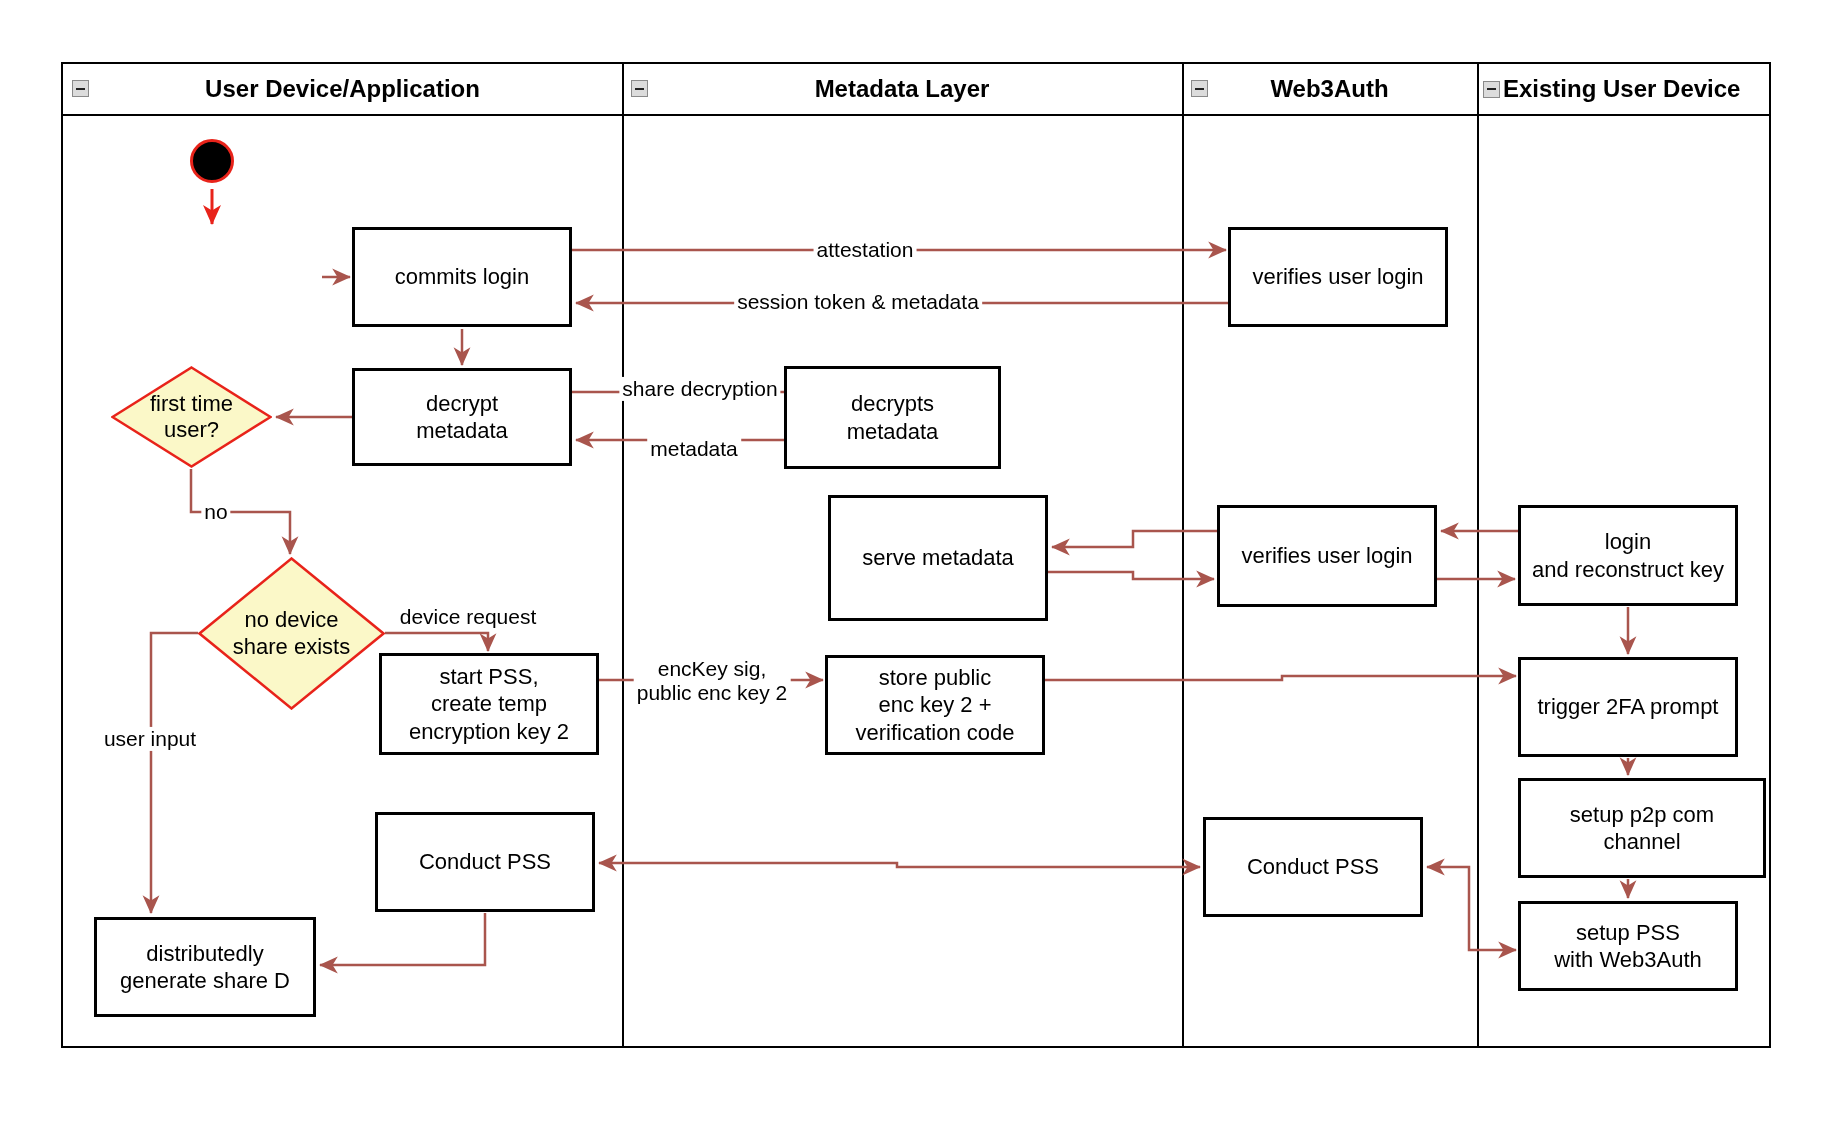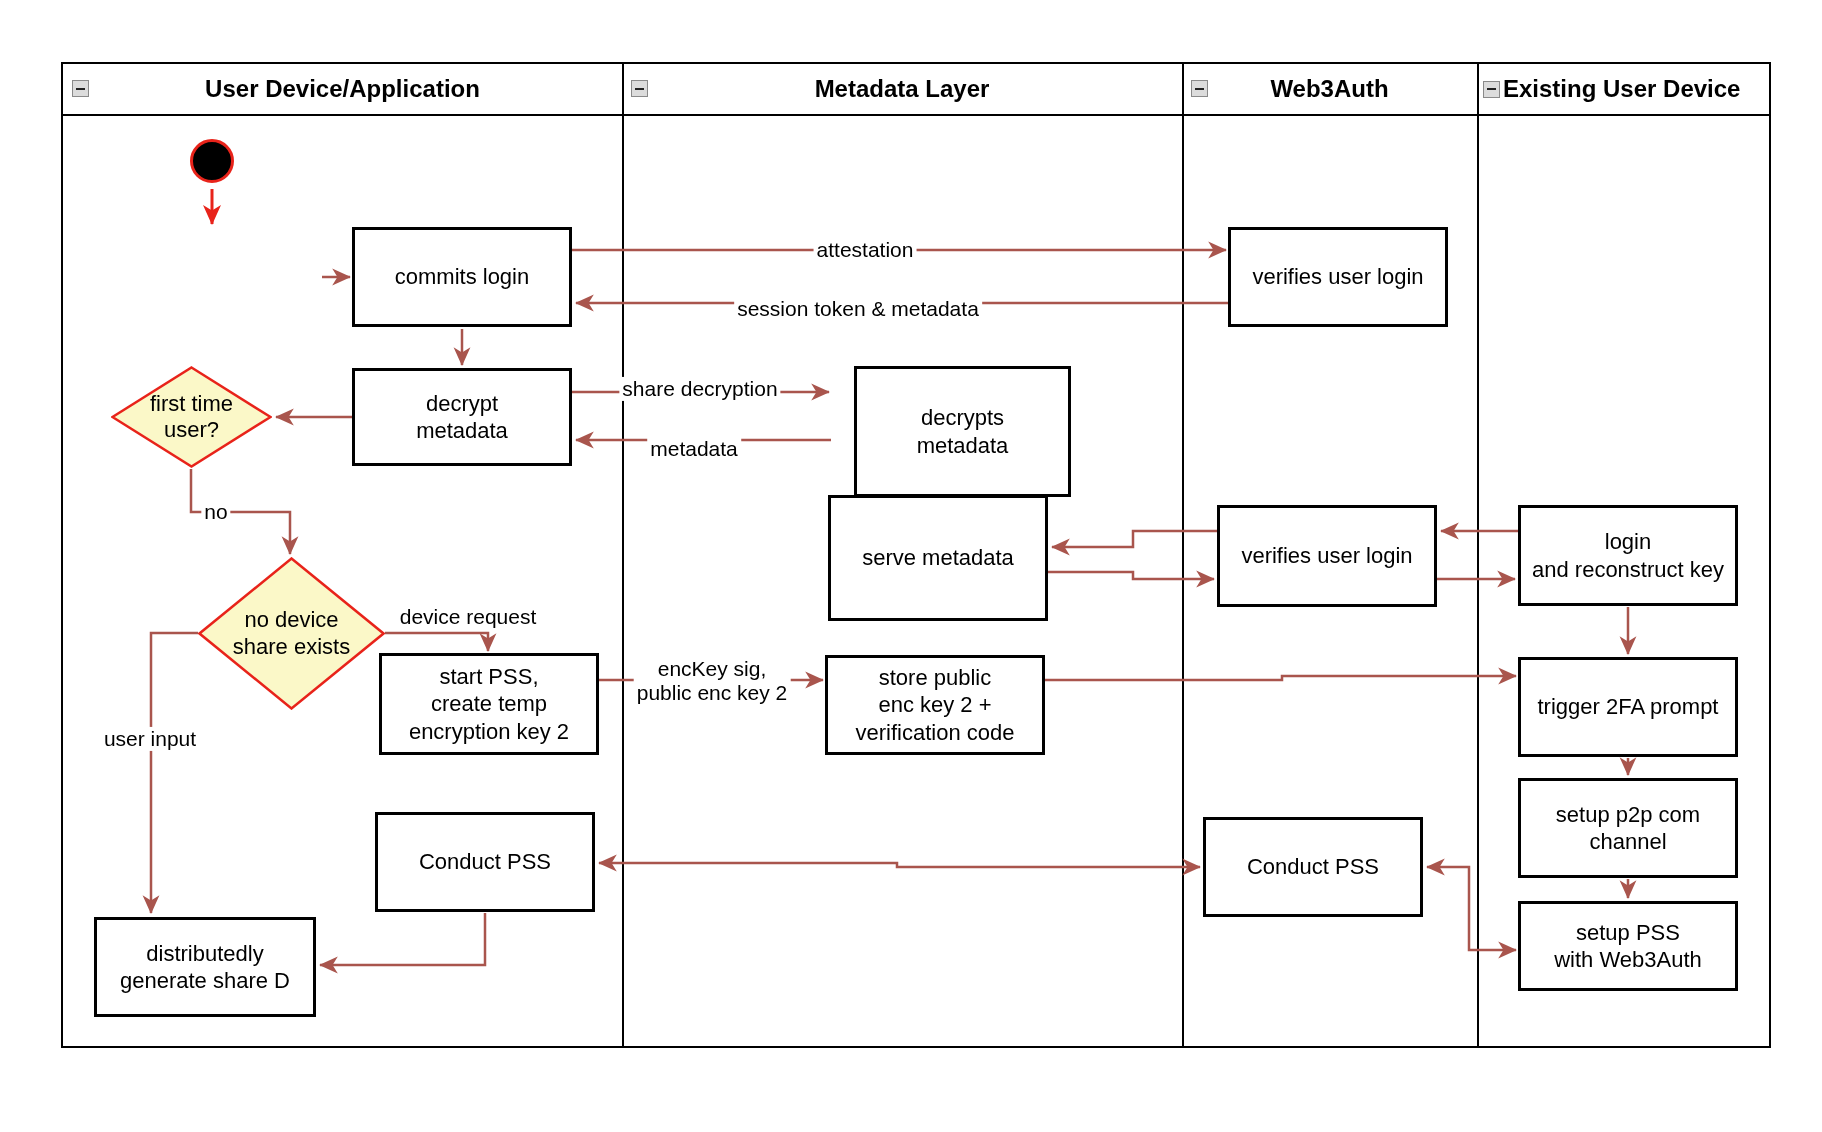--- a/index.html
+++ b/index.html
@@ -114,21 +114,21 @@
     <polyline points="1628,607 1628,654" marker-end="url(#ah)"></polyline>
     <polyline points="1628,758 1628,775" marker-end="url(#ah)"></polyline>
     <polyline points="1628,879 1628,898" marker-end="url(#ah)"></polyline>
     <polyline points="1516,950 1469,950 1469,867 1427,867" marker-start="url(#ah)" marker-end="url(#ah)"></polyline>
     <polyline points="599,863 897,863 897,867 1200,867" marker-start="url(#ah)" marker-end="url(#ah)"></polyline>
     <polyline points="485,913 485,965 320,965" marker-end="url(#ah)"></polyline>
     <polyline points="198,633 151,633 151,913" marker-end="url(#ah)"></polyline>
   </svg>
 
   <div class="elabel" style="left:865px;top:250px;">attestation</div>
-  <div class="elabel" style="left:858px;top:309px;">session token &amp; metadata</div>
+  <div class="elabel" style="left:858px;top:302px;">session token &amp; metadata</div>
   <div class="elabel" style="left:700px;top:389px;">share decryption</div>
   <div class="elabel" style="left:694px;top:449px;">metadata</div>
   <div class="elabel" style="left:216px;top:512px;">no</div>
   <div class="elabel" style="left:468px;top:617px;">device request</div>
   <div class="elabel" style="left:712px;top:681px;">encKey sig,
 public enc key 2</div>
   <div class="elabel" style="left:150px;top:739px;">user input</div>
 
   <div class="start-circle"></div>
 
@@ -162,21 +162,21 @@
 encryption key 2</span>
   </div>
   <div class="node" style="left:375px;top:812px;width:220px;height:100px;">
     <span>Conduct PSS</span>
   </div>
   <div class="node" style="left:94px;top:917px;width:222px;height:100px;">
     <span>distributedly
 generate share D</span>
   </div>
 
-  <div class="node" style="left:854px;top:366px;width:217px;height:131px;">
+  <div class="node" style="left:784px;top:366px;width:217px;height:103px;">
     <span>decrypts
 metadata</span>
   </div>
   <div class="node" style="left:828px;top:495px;width:220px;height:126px;">
     <span>serve metadata</span>
   </div>
   <div class="node" style="left:825px;top:655px;width:220px;height:100px;">
     <span>store public
 enc key 2 +
 verification code</span>
@@ -192,21 +192,21 @@
     <span>Conduct PSS</span>
   </div>
 
   <div class="node" style="left:1518px;top:505px;width:220px;height:101px;">
     <span>login
 and reconstruct key</span>
   </div>
   <div class="node" style="left:1518px;top:657px;width:220px;height:100px;">
     <span>trigger 2FA prompt</span>
   </div>
-  <div class="node" style="left:1518px;top:778px;width:220px;height:100px;">
+  <div class="node" style="left:1518px;top:778px;width:248px;height:100px;">
     <span>setup p2p com
 channel</span>
   </div>
   <div class="node" style="left:1518px;top:901px;width:220px;height:90px;justify-content:center;">
     <span>setup PSS
 with Web3Auth</span>
   </div>
 
 </div>
 

